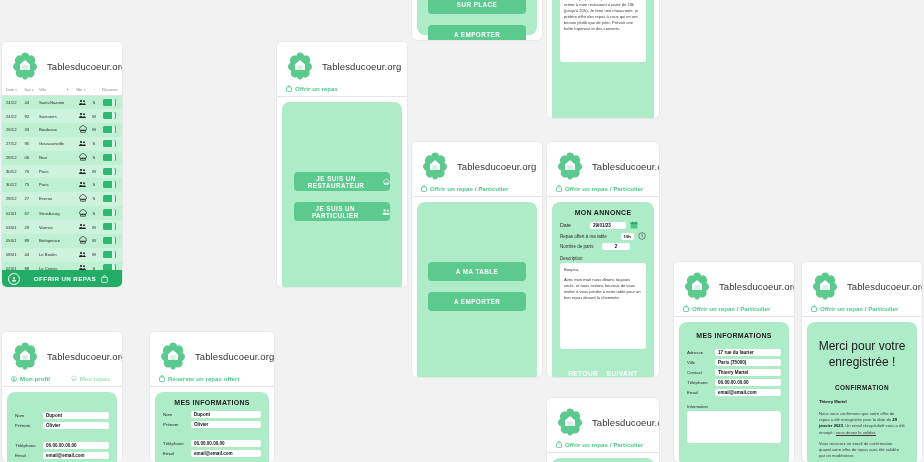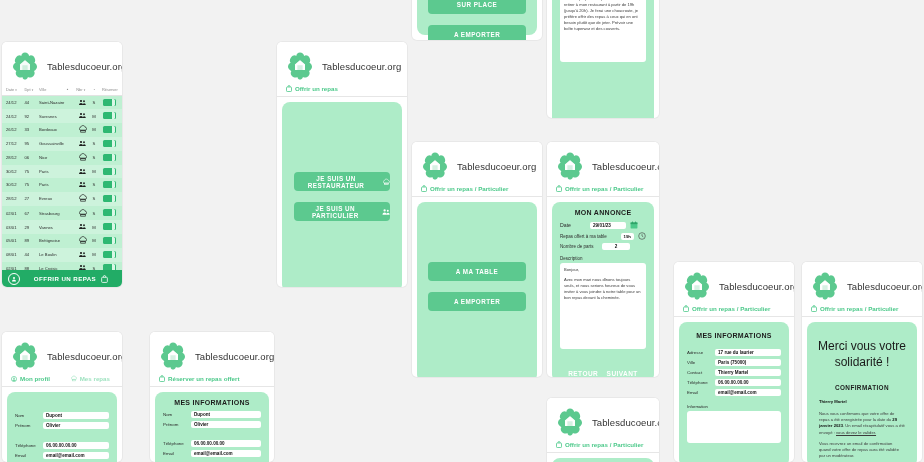--- a/index.html
+++ b/index.html
@@ -502,21 +502,21 @@
     <span class="brand">Tablesducoeur.org</span>
   </div>
   <div class="crumb">
     <svg width="6" height="7" viewBox="0 0 12 14">
         <rect x="1" y="4" width="10" height="9" rx="1.5" fill="none" stroke="#4cc98a" stroke-width="1.6"></rect>
         <path d="M4 4V3a2 2 0 014 0v1" fill="none" stroke="#4cc98a" stroke-width="1.6"></path>
       </svg>
     <span>Offrir un repas / Particulier</span>
   </div>
   <div class="body-panel" style="height:145px;">
-    <div class="thanks">Merci vous votre solidarité !</div>
+    <div class="thanks">Merci pour votre enregistrée !</div>
     <div class="conf-title">CONFIRMATION</div>
     <div class="conf-body">
       <div class="nm">Thierry Martel</div>
       <p><span>Nous vous confirmons que votre offre de repas a été enregistrée pour la date du </span><b>29 janvier 2023</b><span>. Un email récapitulatif vous a été envoyé : </span><u>vous devez le valider.</u></p>
       <p>Vous recevrez un email de confirmation quand votre offre de repas aura été validée par un modérateur.</p>
 
     </div>
   </div>
 </div>
 

